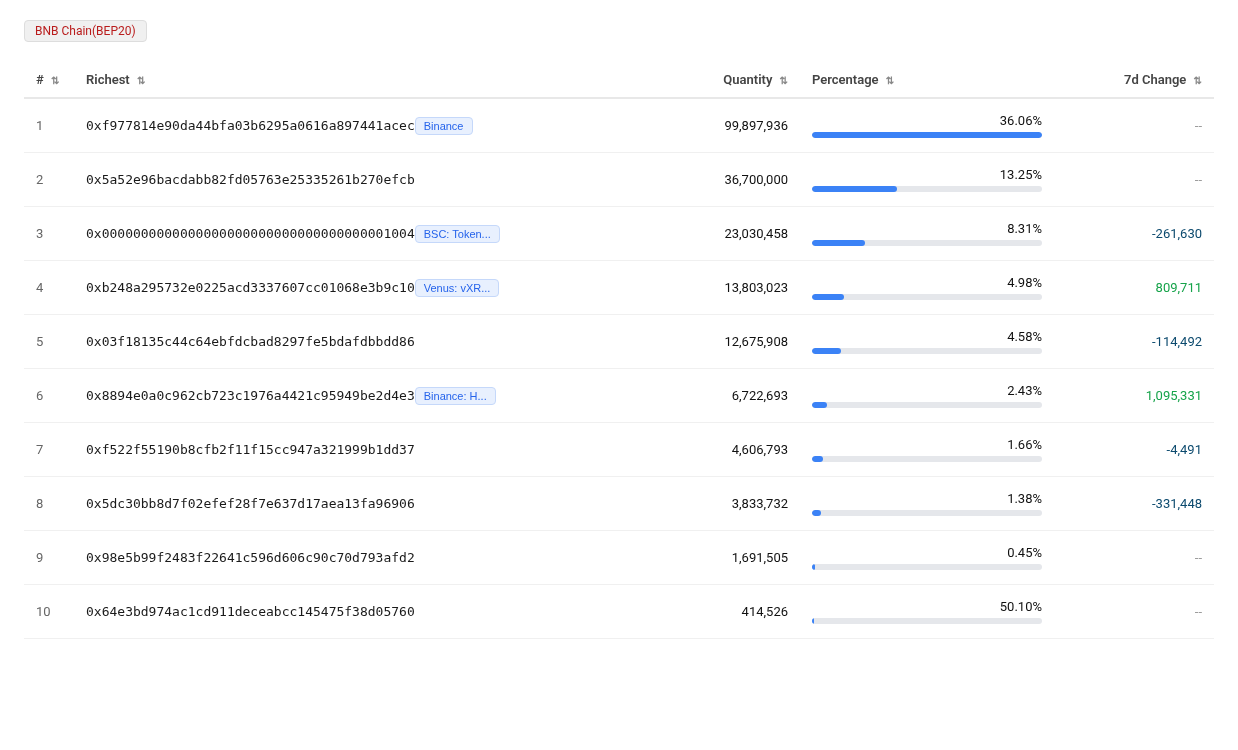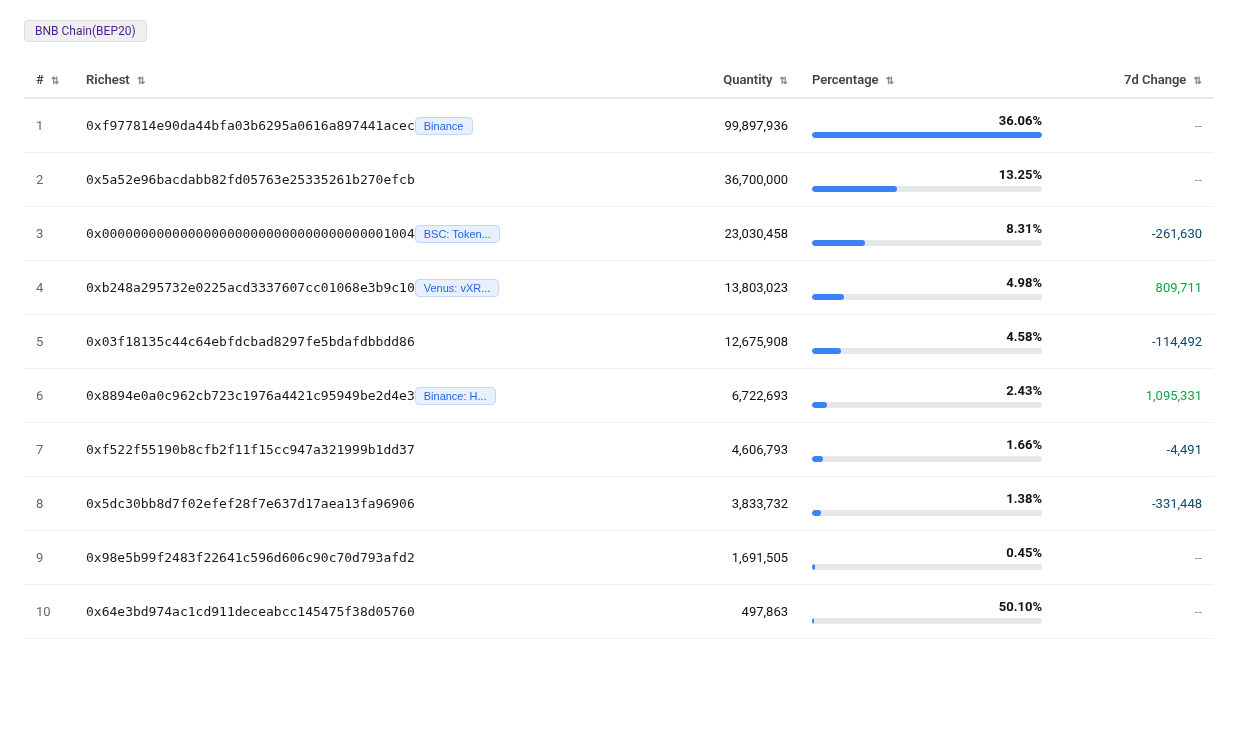--- a/index.html
+++ b/index.html
@@ -23,21 +23,21 @@
       font-size: 18px;
       font-weight: 600;
       color: #111;
     }
     .chain-badge {
       background: #f0f0f0;
       border: 1px solid #ddd;
       border-radius: 4px;
       padding: 3px 10px;
       font-size: 12px;
-      color: #4c1d95;
+      color: #b91c1c;
     }
     table {
       width: 100%;
       border-collapse: collapse;
     }
     thead tr {
       border-bottom: 2px solid #e8e8e8;
     }
     thead th {
       padding: 10px 12px;
@@ -97,21 +97,20 @@
     }
     td.col-quantity {
       text-align: right;
       font-size: 13px;
       color: #111;
       white-space: nowrap;
       margin-top: 40px;
     }
     td.col-percentage {
       text-align: right;
-      font-weight: bold;
     }
     td.col-change {
       text-align: right;
       font-size: 13px;
       white-space: nowrap;
     }
     .change-neutral { color: #999; }
     .change-positive { color: #16a34a; }
     .change-negative { color: #0c4a6e; }
 
@@ -338,21 +337,21 @@
           </td>
           <td class="col-change change-neutral">--</td>
         </tr>
         <tr>
           <td class="col-rank">10</td>
           <td class="col-address">
             <div class="address-row">
               <span>0x64e3bd974ac1cd911deceabcc145475f38d05760</span>
             </div>
           </td>
-          <td class="col-quantity">497,863</td>
+          <td class="col-quantity">414,526</td>
           <td class="col-percentage">
             <div class="pct-cell">
               <span class="pct-text">50.10%</span>
               <div class="pct-bar-track">
                 <div class="pct-bar-fill" style="width: 0.88741%;"></div>
               </div>
             </div>
           </td>
           <td class="col-change change-neutral">--</td>
         </tr>

